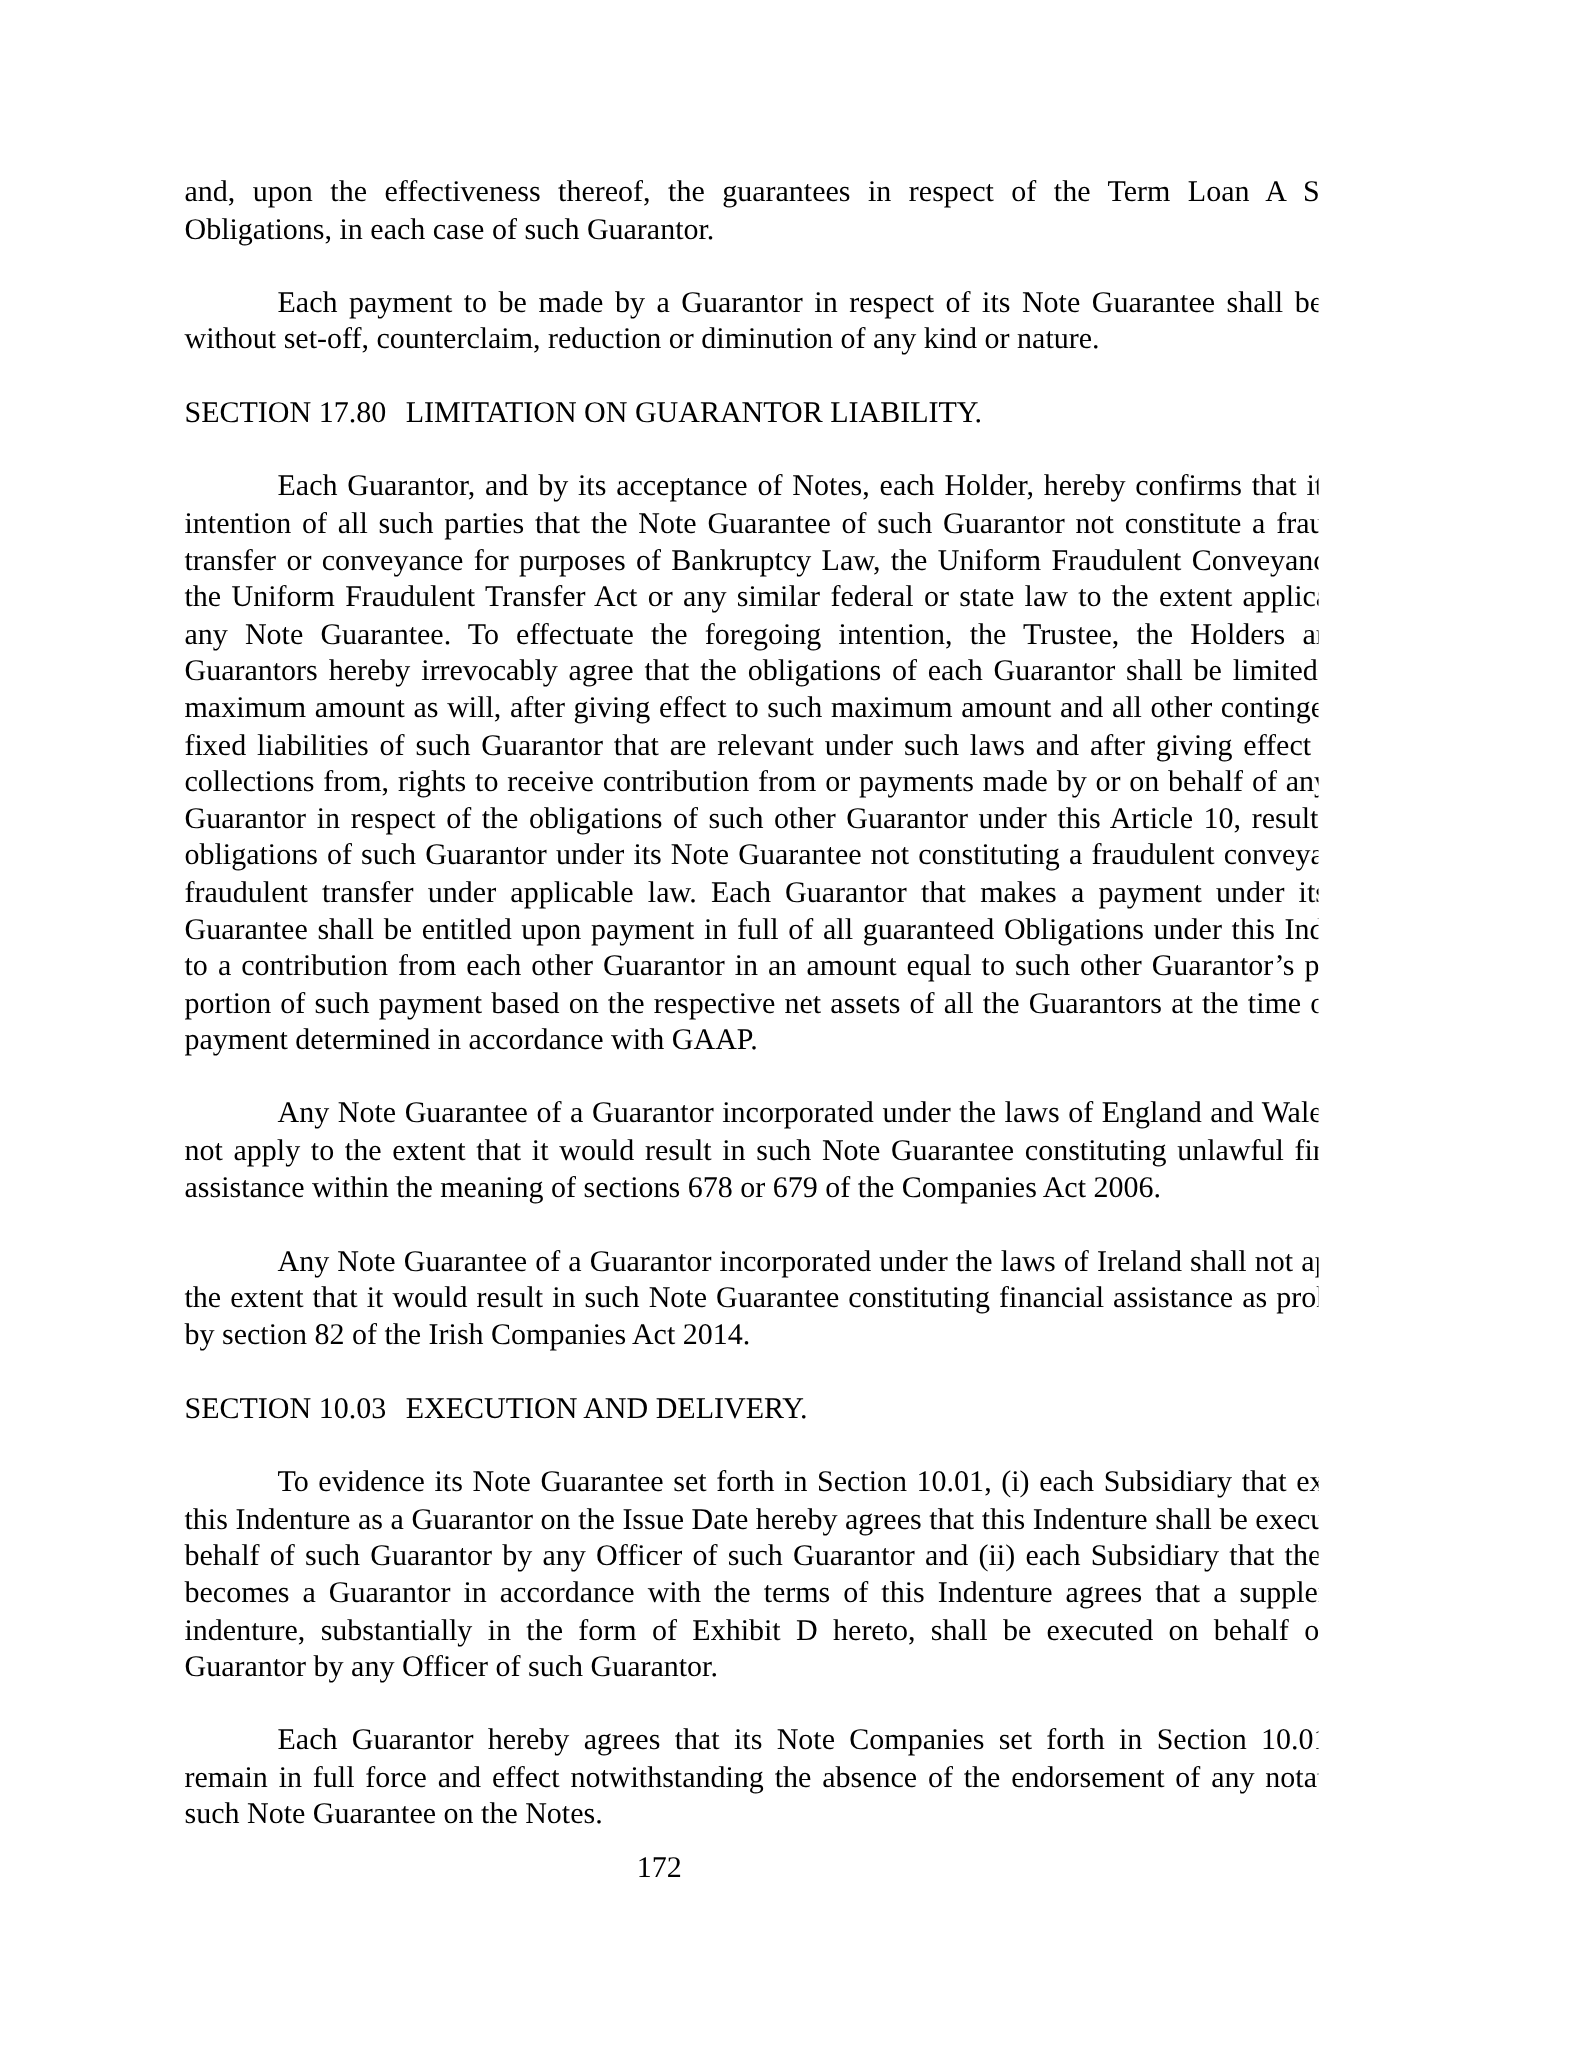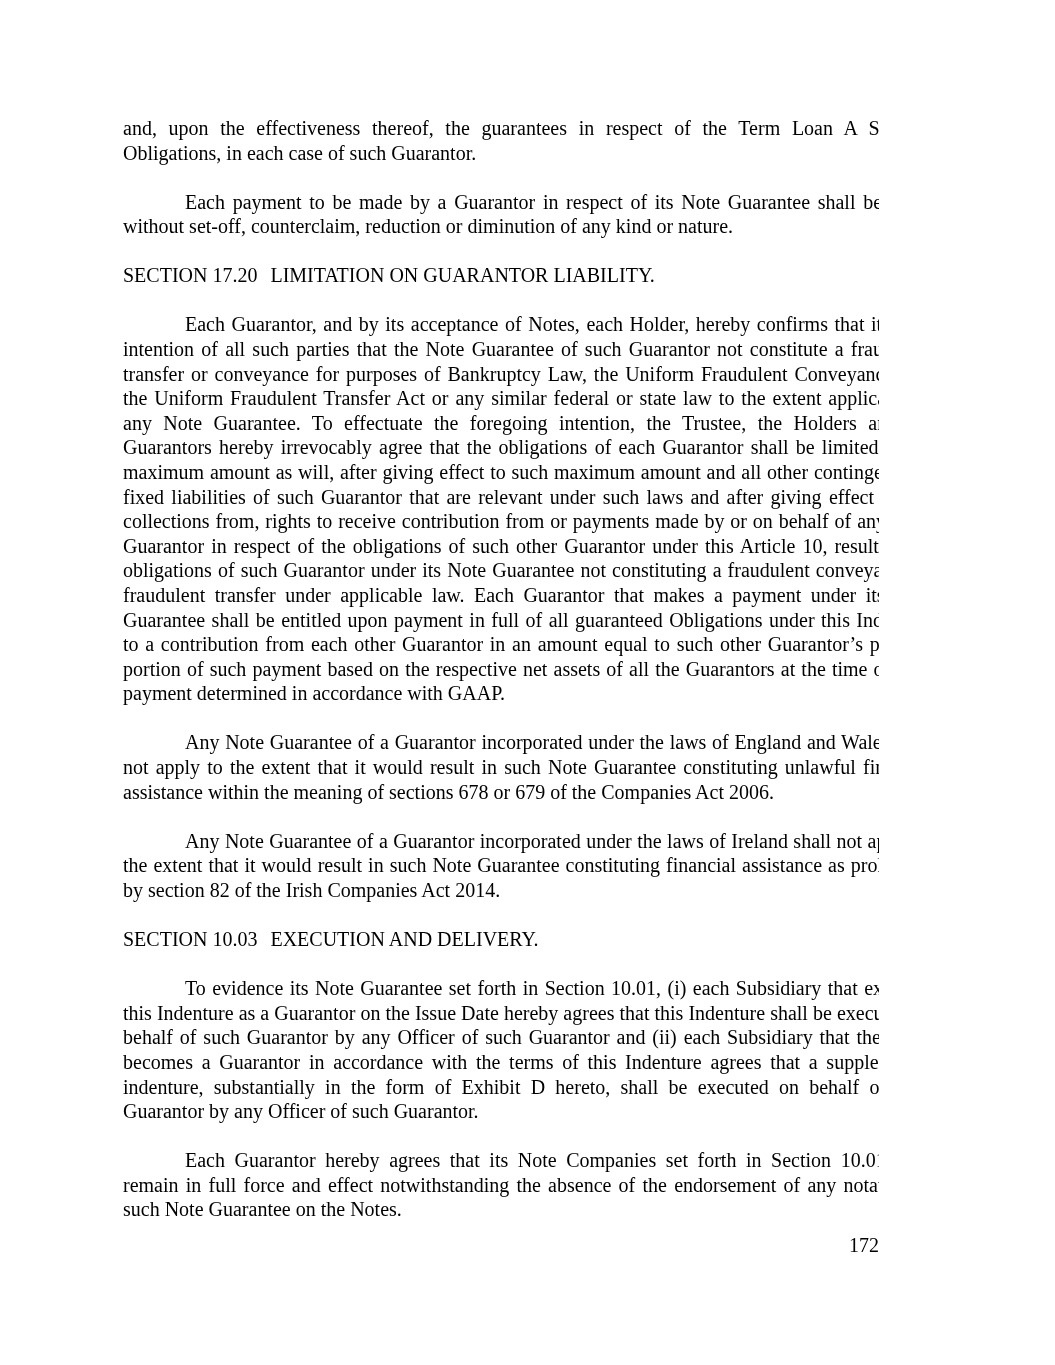--- a/index.html
+++ b/index.html
@@ -29,35 +29,35 @@
   .noindent { text-indent: 0; }
   .heading { text-indent: 0; }
   .heading.gap2 { }
   .u { text-underline-offset: 2px; }
   .seclabel { margin-right: 13px; }
   .pagenum {
     position: absolute;
     top: 1234px;
     left: 0;
     width: 100%;
-    text-align: right;
+    text-align: center;
     font-size: 20px;
   }
 </style>
 </head>
 <body>
 
 <div class="page">
   <div class="doc">
 
     <p class="para first noindent"><span>and, upon the effectiveness thereof, the guarantees in respect of the Term Loan A Secured Obligations, in each case of such Guarantor.</span></p>
 
     <p class="para"><span>Each payment to be made by a Guarantor in respect of its Note Guarantee shall be made without set-off, counterclaim, reduction or diminution of any kind or nature.</span></p>
 
-    <p class="para heading"><span class="seclabel">SECTION 17.20</span><span class="u">LIMITATION ON GUARANTOR LIABILITY.</span></p>
+    <p class="para heading"><span class="seclabel">SECTION 17.80</span><span class="u">LIMITATION ON GUARANTOR LIABILITY.</span></p>
 
     <p class="para"><span>Each Guarantor, and by its acceptance of Notes, each Holder, hereby confirms that it is the intention of all such parties that the Note Guarantee of such Guarantor not constitute a fraudulent transfer or conveyance for purposes of Bankruptcy Law, the Uniform Fraudulent Conveyance Act, the Uniform Fraudulent Transfer Act or any similar federal or state law to the extent applicable to any Note Guarantee. To effectuate the foregoing intention, the Trustee, the Holders and the Guarantors hereby irrevocably agree that the obligations of each Guarantor shall be limited to the maximum amount as will, after giving effect to such maximum amount and all other contingent and fixed liabilities of such Guarantor that are relevant under such laws and after giving effect to any collections from, rights to receive contribution from or payments made by or on behalf of any other Guarantor in respect of the obligations of such other Guarantor under this </span><span class="u">Article 10</span><span>, result in the obligations of such Guarantor under its Note Guarantee not constituting a fraudulent conveyance or fraudulent transfer under applicable law. Each Guarantor that makes a payment under its Note Guarantee shall be entitled upon payment in full of all guaranteed Obligations under this Indenture to a contribution from each other Guarantor in an amount equal to such other Guarantor’s pro rata portion of such payment based on the respective net assets of all the Guarantors at the time of such payment determined in accordance with GAAP.</span></p>
 
     <p class="para"><span>Any Note Guarantee of a Guarantor incorporated under the laws of England and Wales shall not apply to the extent that it would result in such Note Guarantee constituting unlawful financial assistance within the meaning of sections 678 or 679 of the Companies Act 2006.</span></p>
 
     <p class="para"><span>Any Note Guarantee of a Guarantor incorporated under the laws of Ireland shall not apply to the extent that it would result in such Note Guarantee constituting financial assistance as prohibited by section 82 of the Irish Companies Act 2014.</span></p>
 
     <p class="para heading gap2"><span class="seclabel">SECTION 10.03</span><span class="u">EXECUTION AND DELIVERY.</span></p>
 
     <p class="para"><span>To evidence its Note Guarantee set forth in </span><span class="u">Section 10.01</span><span>, (i) each Subsidiary that executes this Indenture as a Guarantor on the Issue Date hereby agrees that this Indenture shall be executed on behalf of such Guarantor by any Officer of such Guarantor and (ii) each Subsidiary that thereafter becomes a Guarantor in accordance with the terms of this Indenture agrees that a supplemental indenture, substantially in the form of </span><span class="u">Exhibit D</span><span> hereto, shall be executed on behalf of such Guarantor by any Officer of such Guarantor.</span></p>

